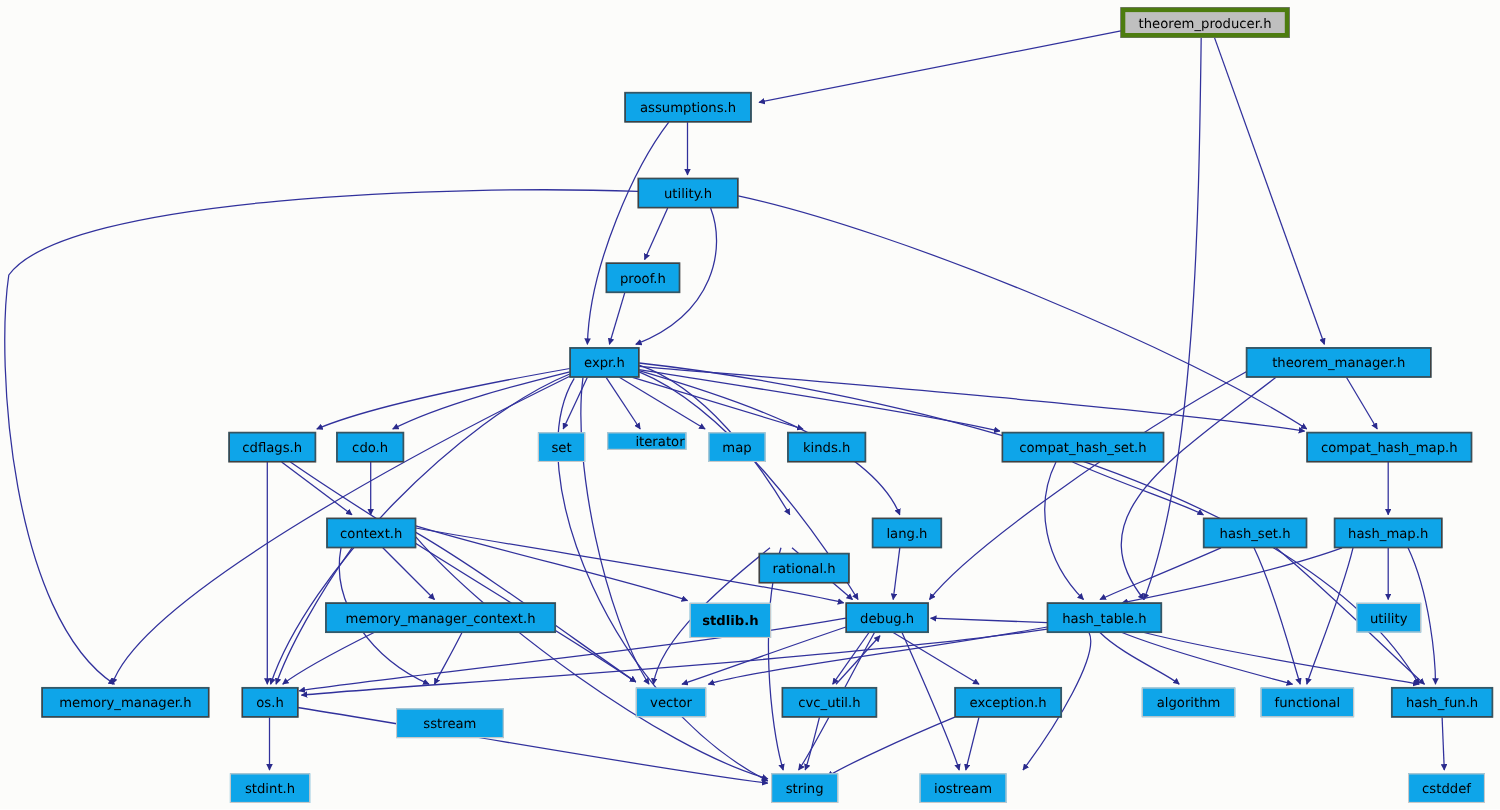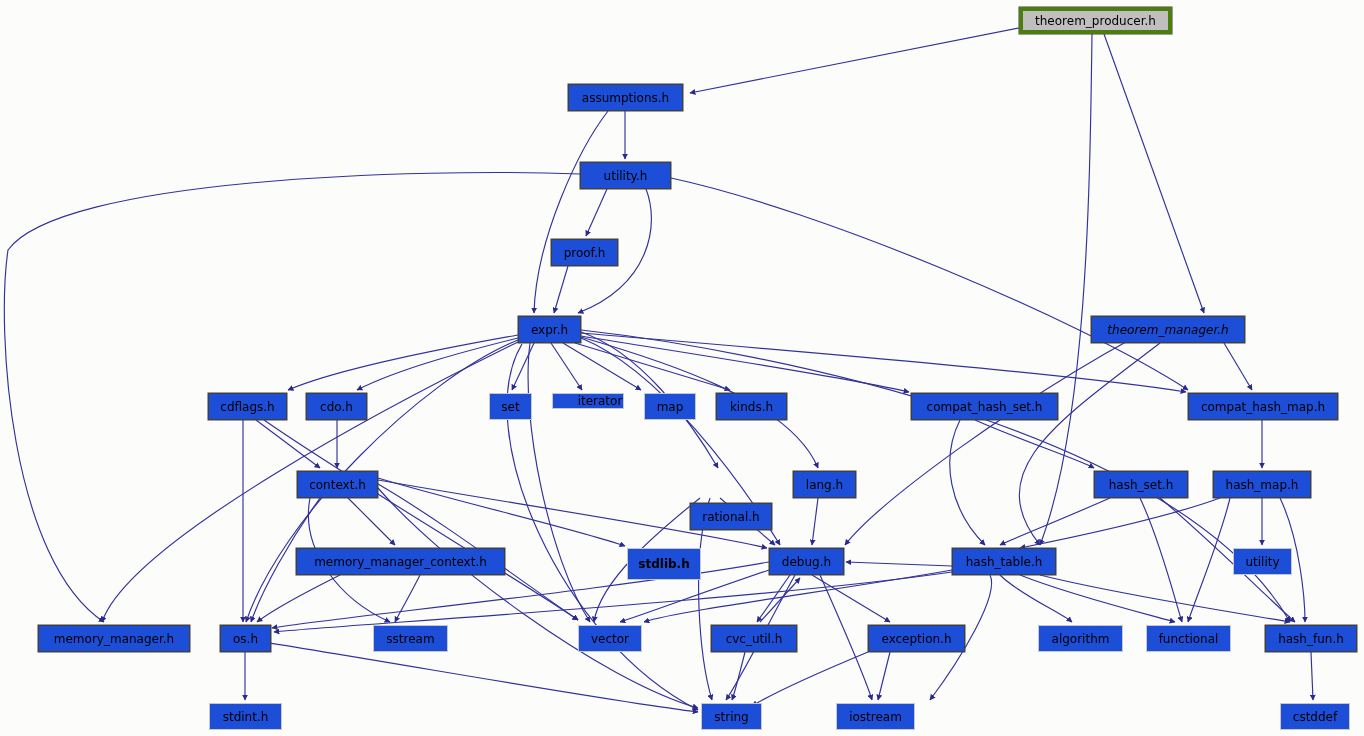--- a/index.html
+++ b/index.html
@@ -27,21 +27,21 @@
     position: absolute;
     box-sizing: border-box;
     display: flex;
     align-items: center;
     justify-content: center;
     white-space: nowrap;
     font-family: "DejaVu Sans", "Liberation Sans", sans-serif;
     font-size: 12px;
     line-height: 1;
     color: #000000;
-    background: #1d4ed8;
+    background: #0ea5e9;
     border: 1px solid #c8c8c8;
     z-index: 2;
   }
   .node.project {
     border: 1px solid #404040;
     box-shadow: 0 0 0 0.5px #404040;
   }
   .node.root {
     background: #bfbfbf;
     border: 4px solid #4d7c0f;
@@ -149,21 +149,21 @@
       </div>
       <div class="node project" style="left: 580px; top: 162px; width: 91px; height: 27px;">
         <span class="node-label">utility.h</span>
       </div>
       <div class="node project" style="left: 551px; top: 239px; width: 67px; height: 27px;">
         <span class="node-label">proof.h</span>
       </div>
       <div class="node project" style="left: 518px; top: 316px; width: 63px; height: 27px;">
         <span class="node-label">expr.h</span>
       </div>
-      <div class="node project" style="left: 1091px; top: 316px; width: 154px; height: 27px; font-style: italic;">
+      <div class="node project" style="left: 1133px; top: 316px; width: 168px; height: 27px;">
         <span class="node-label">theorem_manager.h</span>
       </div>
       <div class="node project" style="left: 208px; top: 393px; width: 79px; height: 27px;">
         <span class="node-label">cdflags.h</span>
       </div>
       <div class="node project" style="left: 306px; top: 393px; width: 61px; height: 27px;">
         <span class="node-label">cdo.h</span>
       </div>
       <div class="node system" style="left: 489px; top: 393px; width: 43px; height: 27px;">
         <span class="node-label">set</span>
@@ -212,21 +212,21 @@
       </div>
       <div class="node system" style="left: 1233px; top: 548px; width: 59px; height: 27px;">
         <span class="node-label">utility</span>
       </div>
       <div class="node project" style="left: 38px; top: 625px; width: 152px; height: 27px;">
         <span class="node-label">memory_manager.h</span>
       </div>
       <div class="node project" style="left: 220px; top: 625px; width: 51px; height: 27px;">
         <span class="node-label">os.h</span>
       </div>
-      <div class="node system" style="left: 360px; top: 625px; width: 75px; height: 27px; margin-left: 13px;">
+      <div class="node system" style="left: 360px; top: 644px; width: 98px; height: 27px;">
         <span class="node-label">sstream</span>
       </div>
       <div class="node system" style="left: 578px; top: 625px; width: 64px; height: 27px;">
         <span class="node-label">vector</span>
       </div>
       <div class="node project" style="left: 711px; top: 625px; width: 86px; height: 27px;">
         <span class="node-label">cvc_util.h</span>
       </div>
       <div class="node project" style="left: 868px; top: 625px; width: 97px; height: 27px;">
         <span class="node-label">exception.h</span>

